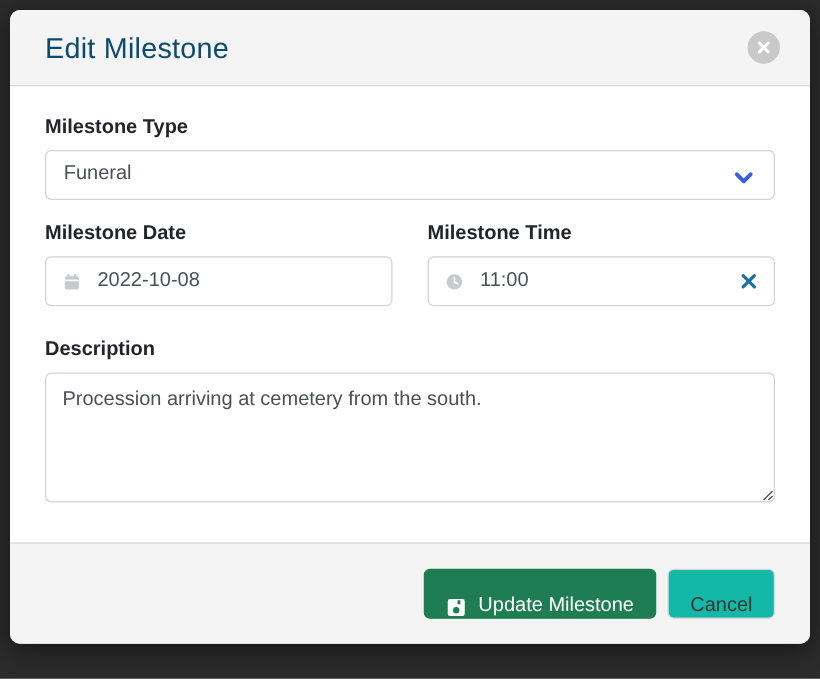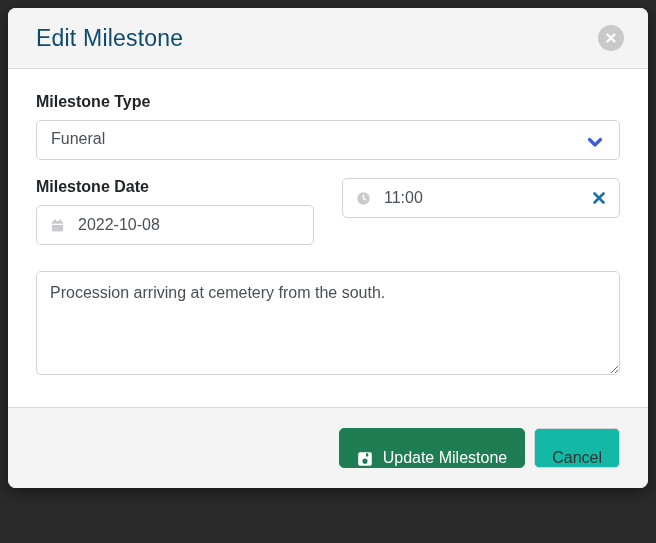--- a/index.html
+++ b/index.html
@@ -186,40 +186,42 @@
               <rect x="4.2" y="1.2" width="2" height="3.4" rx="0.9" fill="#c8cbce"></rect>
               <rect x="9.8" y="1.2" width="2" height="3.4" rx="0.9" fill="#c8cbce"></rect>
               <rect x="2" y="6.1" width="12" height="1.3" fill="#ffffff"></rect>
             </svg>
           </span>
           <input type="text" value="2022-10-08" style="">
         </div>
       </div>
 
       <div class="col">
+        <label class="form-label">Milestone Time</label>
         <div class="input-wrap">
           <span class="icon">
             <svg width="15" height="15" viewBox="0 0 16 16">
               <circle cx="8" cy="8" r="6.6" fill="#c8cbce"></circle>
               <path d="M8 4.4 V8.2 L10.6 9.6" stroke="#ffffff" stroke-width="1.5" fill="none" stroke-linecap="round" stroke-linejoin="round"></path>
             </svg>
           </span>
           <input type="text" value="11:00" style="">
           <button class="clear-btn" aria-label="Clear time">
             <span class="icon">
               <svg width="14" height="14" viewBox="0 0 14 14">
                 <path d="M2.5 2.5 L11.5 11.5 M11.5 2.5 L2.5 11.5" stroke="#1d6fa8" stroke-width="2.6" stroke-linecap="round"></path>
               </svg>
             </span>
           </button>
         </div>
       </div>
     </div>
 
     <div class="form-group desc-group">
+      <label class="form-label">Description</label>
       <textarea style="">Procession arriving at cemetery from the south.</textarea>
     </div>
 
   </div>
 
   <div class="modal-footer">
     <button class="btn btn-update">
       <span class="icon">
         <svg width="16" height="16" viewBox="0 0 16 16">
           <path fill="#ffffff" fill-rule="evenodd" d="M3 1.2h10A1.8 1.8 0 0 1 14.8 3v10a1.8 1.8 0 0 1-1.8 1.8H3A1.8 1.8 0 0 1 1.2 13V3A1.8 1.8 0 0 1 3 1.2zm5 6.4a2.55 2.55 0 1 0 0 5.1 2.55 2.55 0 0 0 0-5.1zM9 2.2h2.3v3.2H9z"></path>

